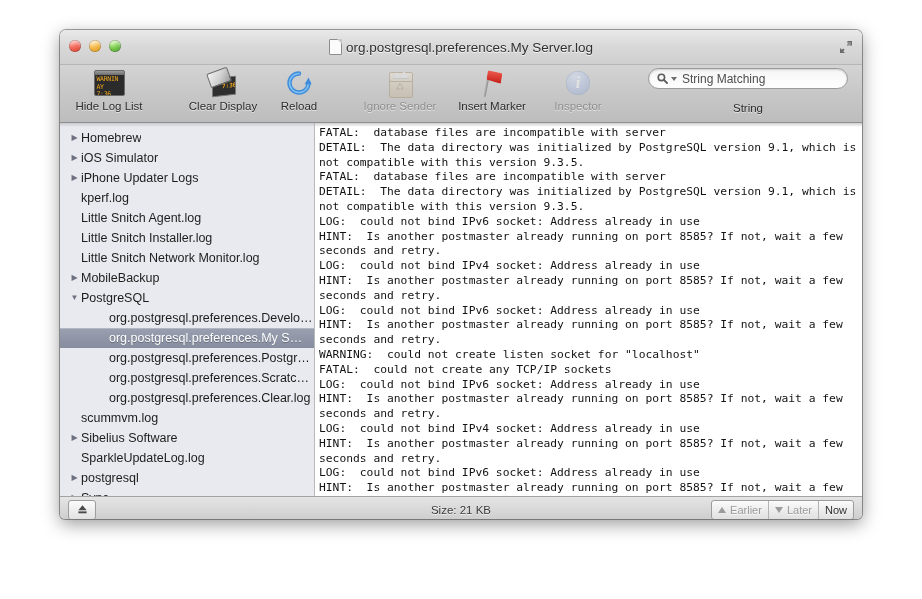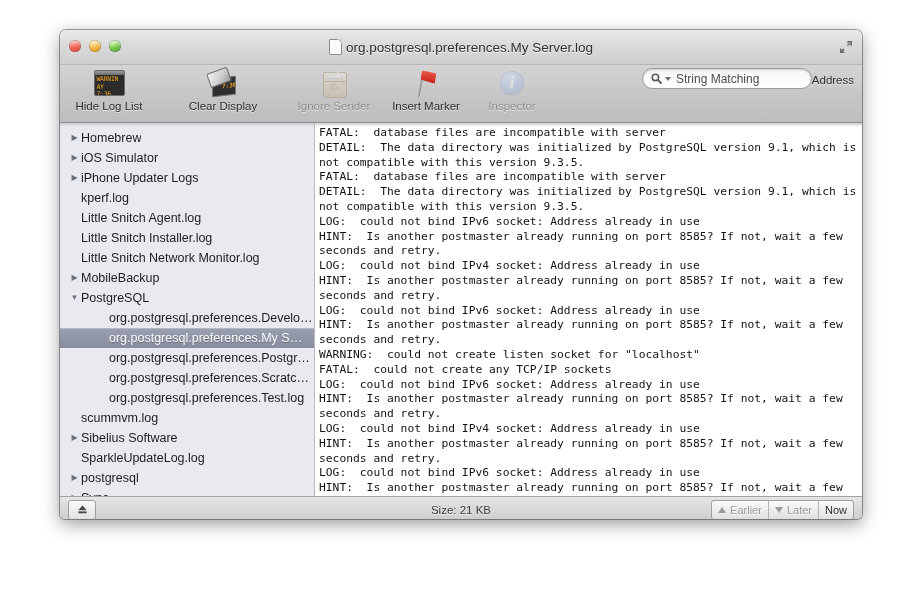--- a/index.html
+++ b/index.html
@@ -216,21 +216,23 @@
     color: #ffffff;
   }
 
   
   .filter-zone {
     position: absolute;
     right: 8px;
     top: 3px;
     width: 212px;
     display: flex;
+    flex-direction: column;
     align-items: center;
+    gap: 10px;
   }
   .searchfield {
     width: 200px; height: 21px;
     background: linear-gradient(to bottom,#f5f5f5,#ffffff);
     border: 1px solid #9a9a9a;
     border-radius: 11px;
     display: flex; align-items: center;
     padding: 0 8px;
     box-sizing: border-box;
     box-shadow: inset 0 1px 2px rgba(0,0,0,0.16);
@@ -413,20 +415,30 @@
           <div class="icon-clear">
             <div class="page">
                 <div class="t">7:36</div>
               </div>
             <div class="brush"></div>
           </div>
         </div>
         <div class="tb-label">Clear Display</div>
       </div>
 
+      <div class="tb-item" style="width:66px;">
+        <div class="tb-icon">
+          <svg class="icon-reload" viewBox="0 0 26 26">
+            <path d="M13 3.5 A9.5 9.5 0 1 0 22.5 13" fill="none" stroke="#3f8ddb" stroke-width="4.4" stroke-linecap="round"></path>
+            <path d="M13 3.5 A9.5 9.5 0 1 0 22.5 13" fill="none" stroke="#7fc0f2" stroke-width="1.6" stroke-linecap="round"></path>
+            <path d="M22.5 7.5 L25.6 14.2 L18.6 14.2 Z" fill="#3f8ddb"></path>
+          </svg>
+        </div>
+        <div class="tb-label">Reload</div>
+      </div>
 
       <div class="tb-item disabled" style="margin-left:22px;width:92px;">
         <div class="tb-icon">
           <div class="icon-bag">
             <div class="body"></div>
             <div class="flap"></div>
             <div class="crumple"></div>
             <div class="recy">♺</div>
           </div>
         </div>
@@ -454,21 +466,21 @@
         <div class="searchfield">
           <span class="magn">
             <svg width="11" height="11" viewBox="0 0 11 11">
               <circle cx="4.4" cy="4.4" r="3.2" fill="none" stroke="#5c5c5c" stroke-width="1.6"></circle>
               <line x1="6.9" y1="6.9" x2="10" y2="10" stroke="#5c5c5c" stroke-width="1.9" stroke-linecap="round"></line>
             </svg>
           </span>
           <span class="caret"></span>
           <span class="val" title="String Matching">String Matching</span>
         </div>
-        <div class="filter-label">Address</div>
+        <div class="filter-label">String</div>
       </div>
     </div>
 
     <div class="body-area">
 
       <div class="sidebar">
         <div class="sb-scrollhint"></div>
         <div class="sb-list" id="sidebar-list">
             <div class="sb-row">
               <span class="sb-arrow">▶</span>
@@ -517,21 +529,21 @@
             <div class="sb-row indent">
               <span class="sb-arrow"></span>
               <span class="sb-text">org.postgresql.preferences.Postgre…</span>
             </div>
             <div class="sb-row indent">
               <span class="sb-arrow"></span>
               <span class="sb-text">org.postgresql.preferences.Scratch.log</span>
             </div>
             <div class="sb-row indent">
               <span class="sb-arrow"></span>
-              <span class="sb-text">org.postgresql.preferences.Test.log</span>
+              <span class="sb-text">org.postgresql.preferences.Clear.log</span>
             </div>
             <div class="sb-row">
               <span class="sb-arrow"></span>
               <span class="sb-text">scummvm.log</span>
             </div>
             <div class="sb-row">
               <span class="sb-arrow">▶</span>
               <span class="sb-text">Sibelius Software</span>
             </div>
             <div class="sb-row">

